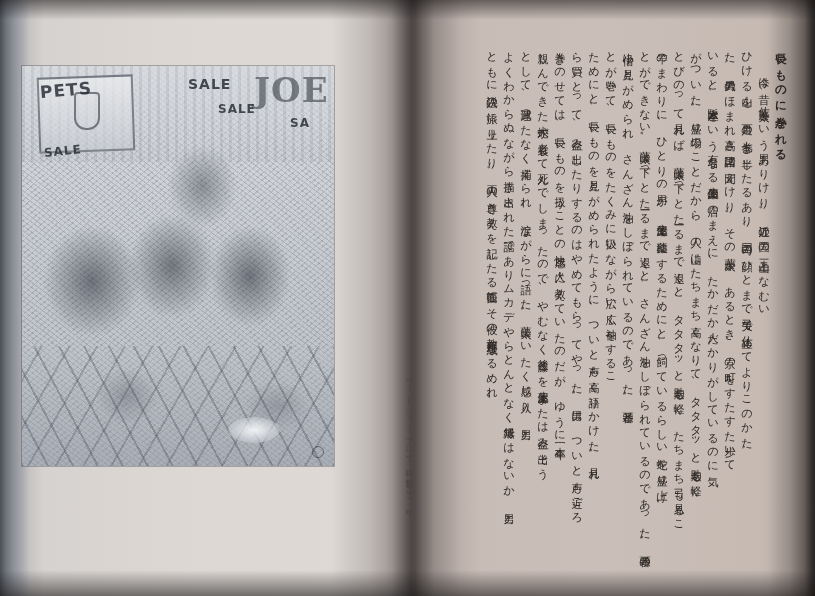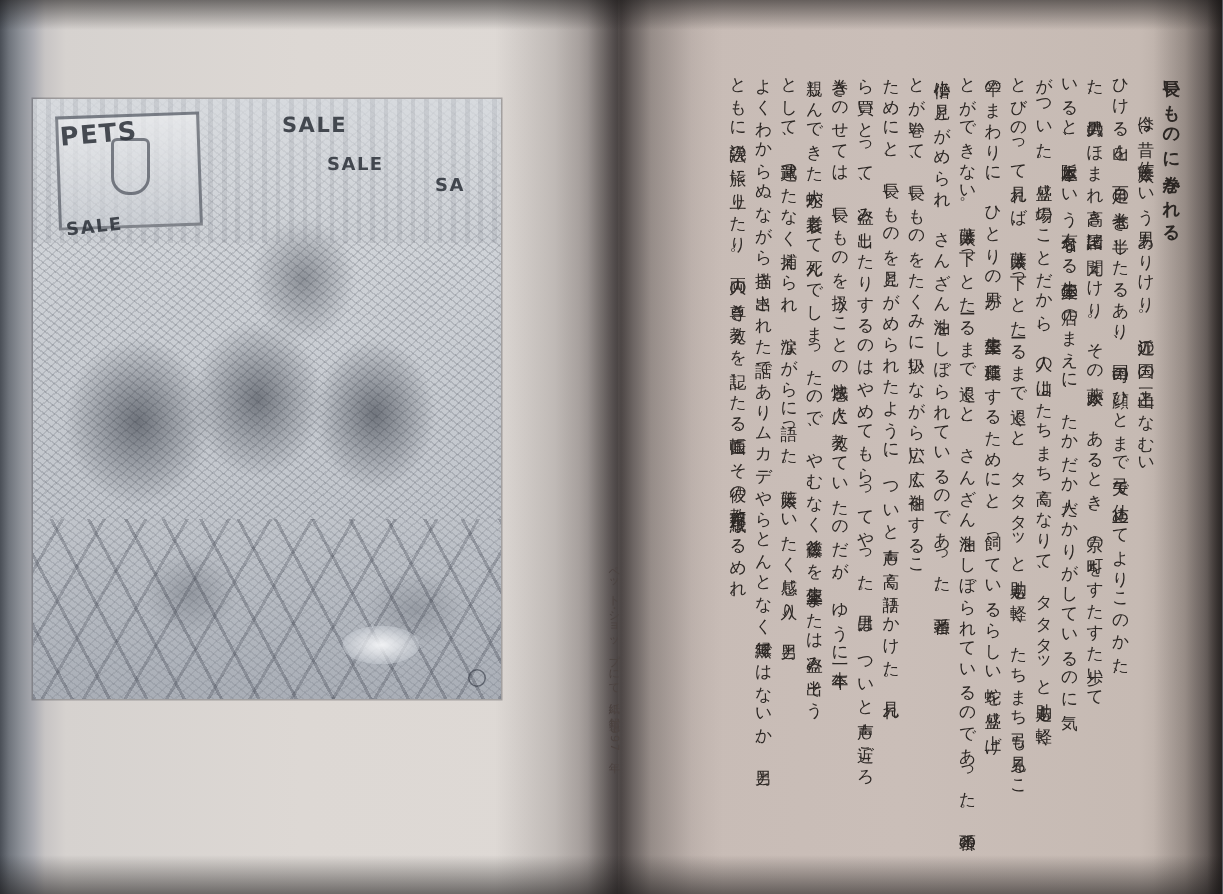--- a/index.html
+++ b/index.html
@@ -205,20 +205,21 @@
 
   <div class="plate">
     <div class="engraving"></div>
     <div class="signs"></div>
     <div class="framebox"></div>
     <div class="vase"></div>
     <div class="sign sign-pets">PETS</div>
     <div class="sign sign-sale1">SALE</div>
     <div class="sign sign-sale2">SALE</div>
     <div class="sign sign-sale3">SALE</div>
+    <div class="sign sign-joe">JOE</div>
     <div class="sign sign-sa">SA</div>
     <div class="floor"></div>
     <div class="dog"></div>
     <div class="signature"></div>
   </div>
 
   <div class="gutter-shade-left"></div>
   <div class="gutter-shade-right"></div>
 
   <div class="plate-caption">ペット・ショップにて 紙に鉛筆 1997年</div>

